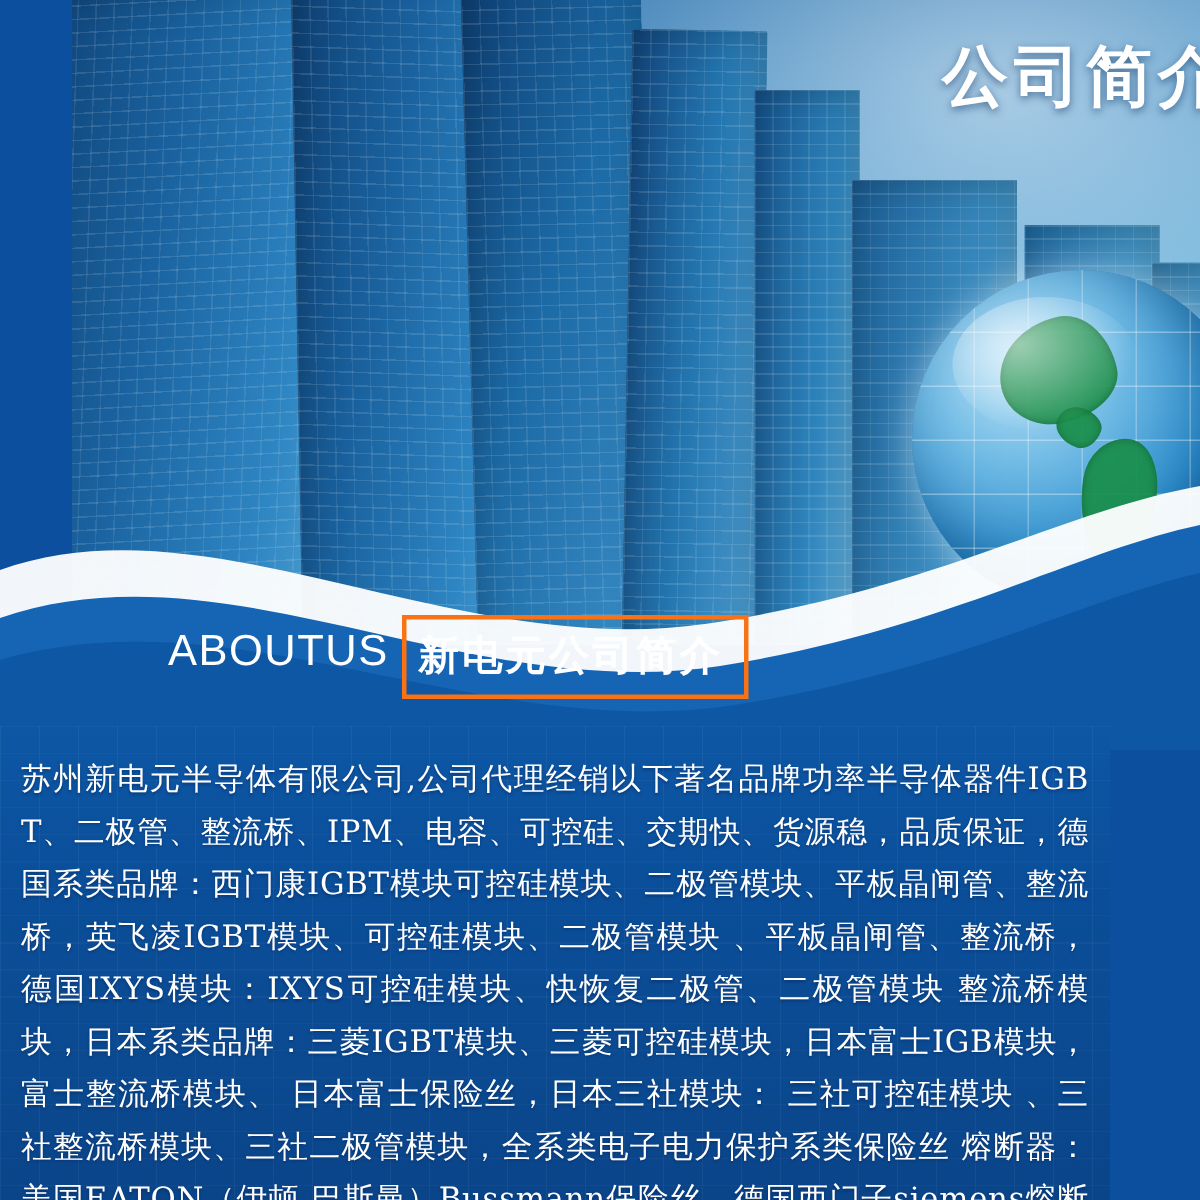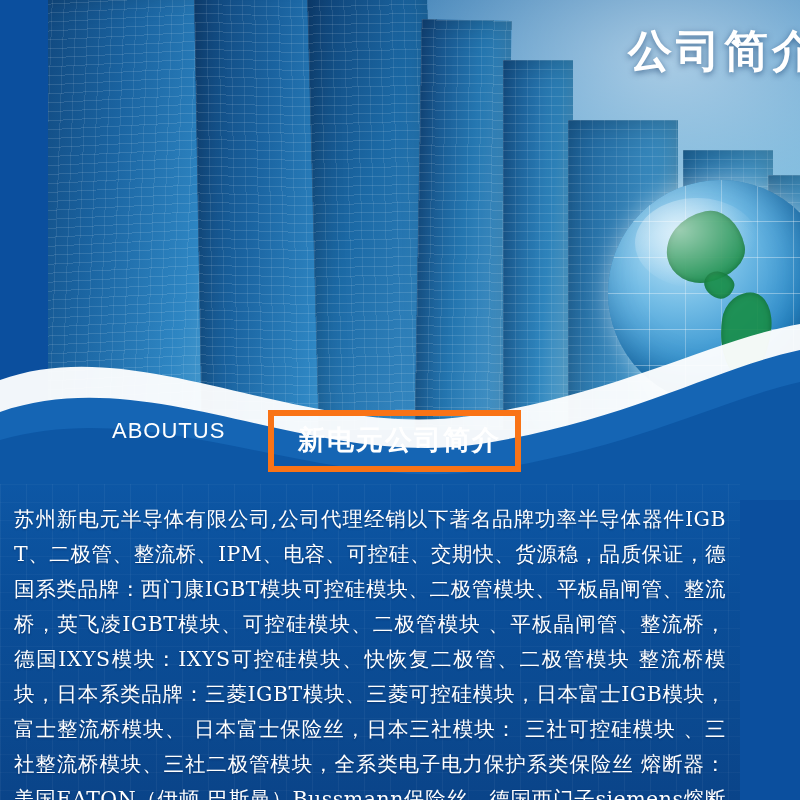--- a/index.html
+++ b/index.html
@@ -141,29 +141,29 @@
   
   .about-bar {
     position: absolute;
     left: 0; top: 410px;
     width: 800px; height: 80px;
   }
   .about-us {
     position: absolute;
     left: 112px; top: 8px;
     color: #ffffff;
-    font-size: 22px;
+    font-size: 29px;
     letter-spacing: 1px;
     font-family: "Liberation Sans", sans-serif;
   }
   .about-cn-box {
     position: absolute;
     left: 268px; top: 0px;
-    padding: 6px 14px 8px 24px;
-    border: 6px solid #f97316;
+    padding: 6px 14px 8px 8px;
+    border: 3px solid #f97316;
     color: #ffffff;
     font-size: 27px;
     font-weight: bold;
     letter-spacing: 2px;
     font-family: "DejaVu Sans", sans-serif;
   }
 
   
   .body-area {
     position: absolute;

